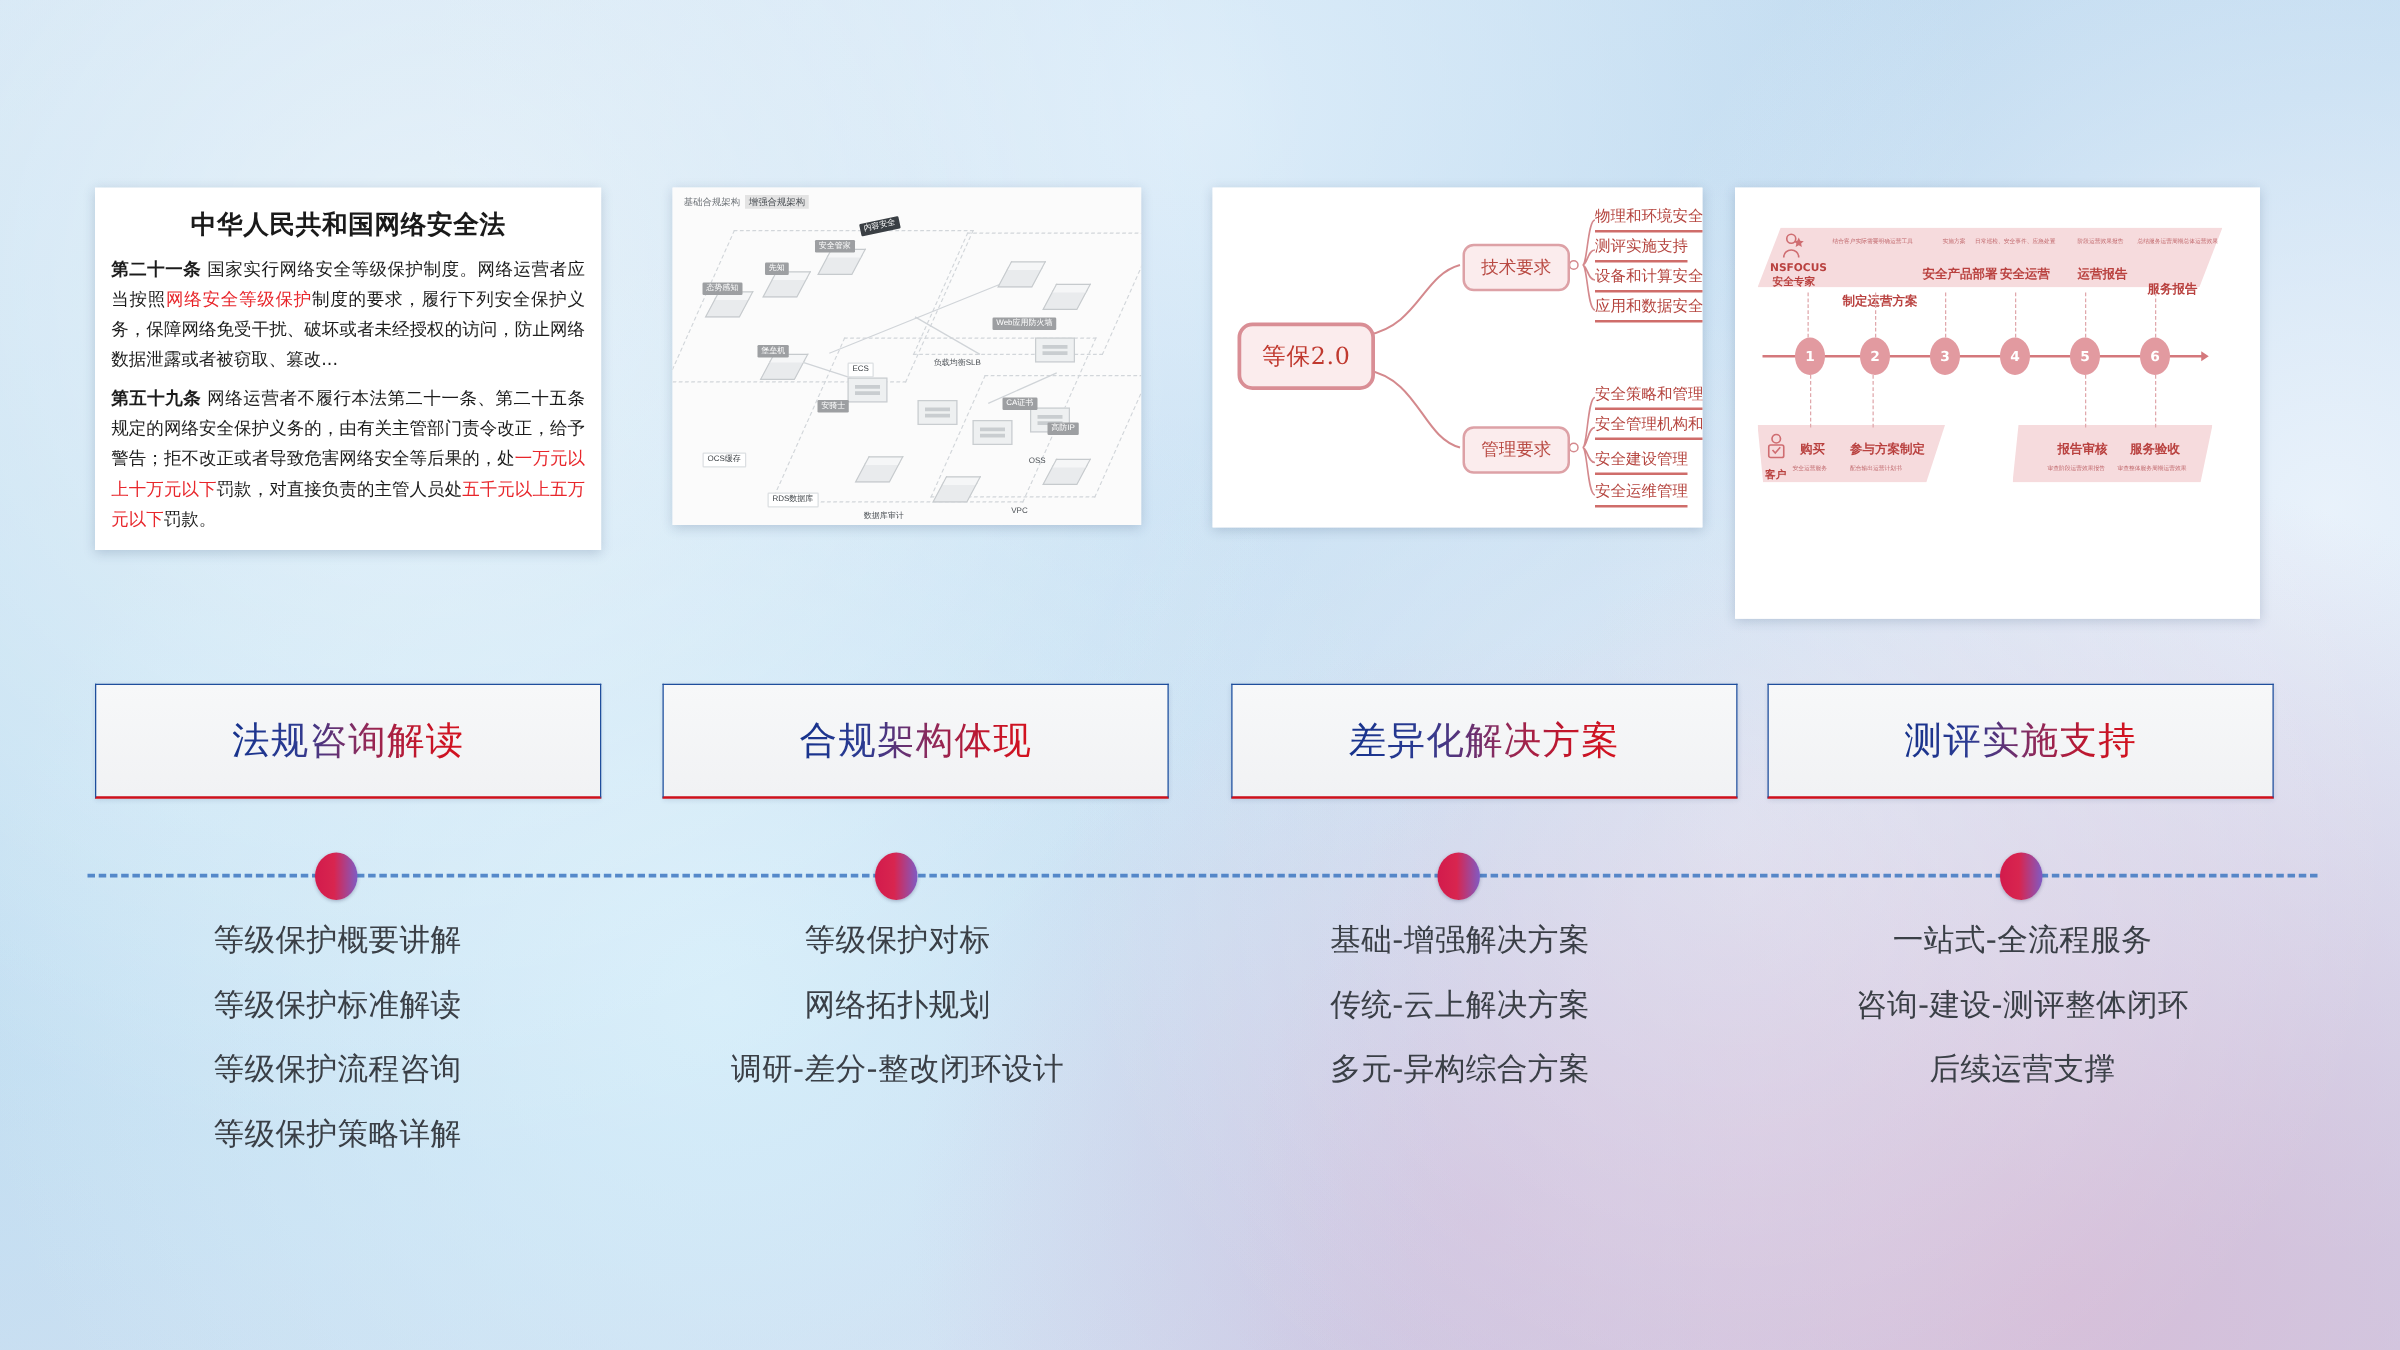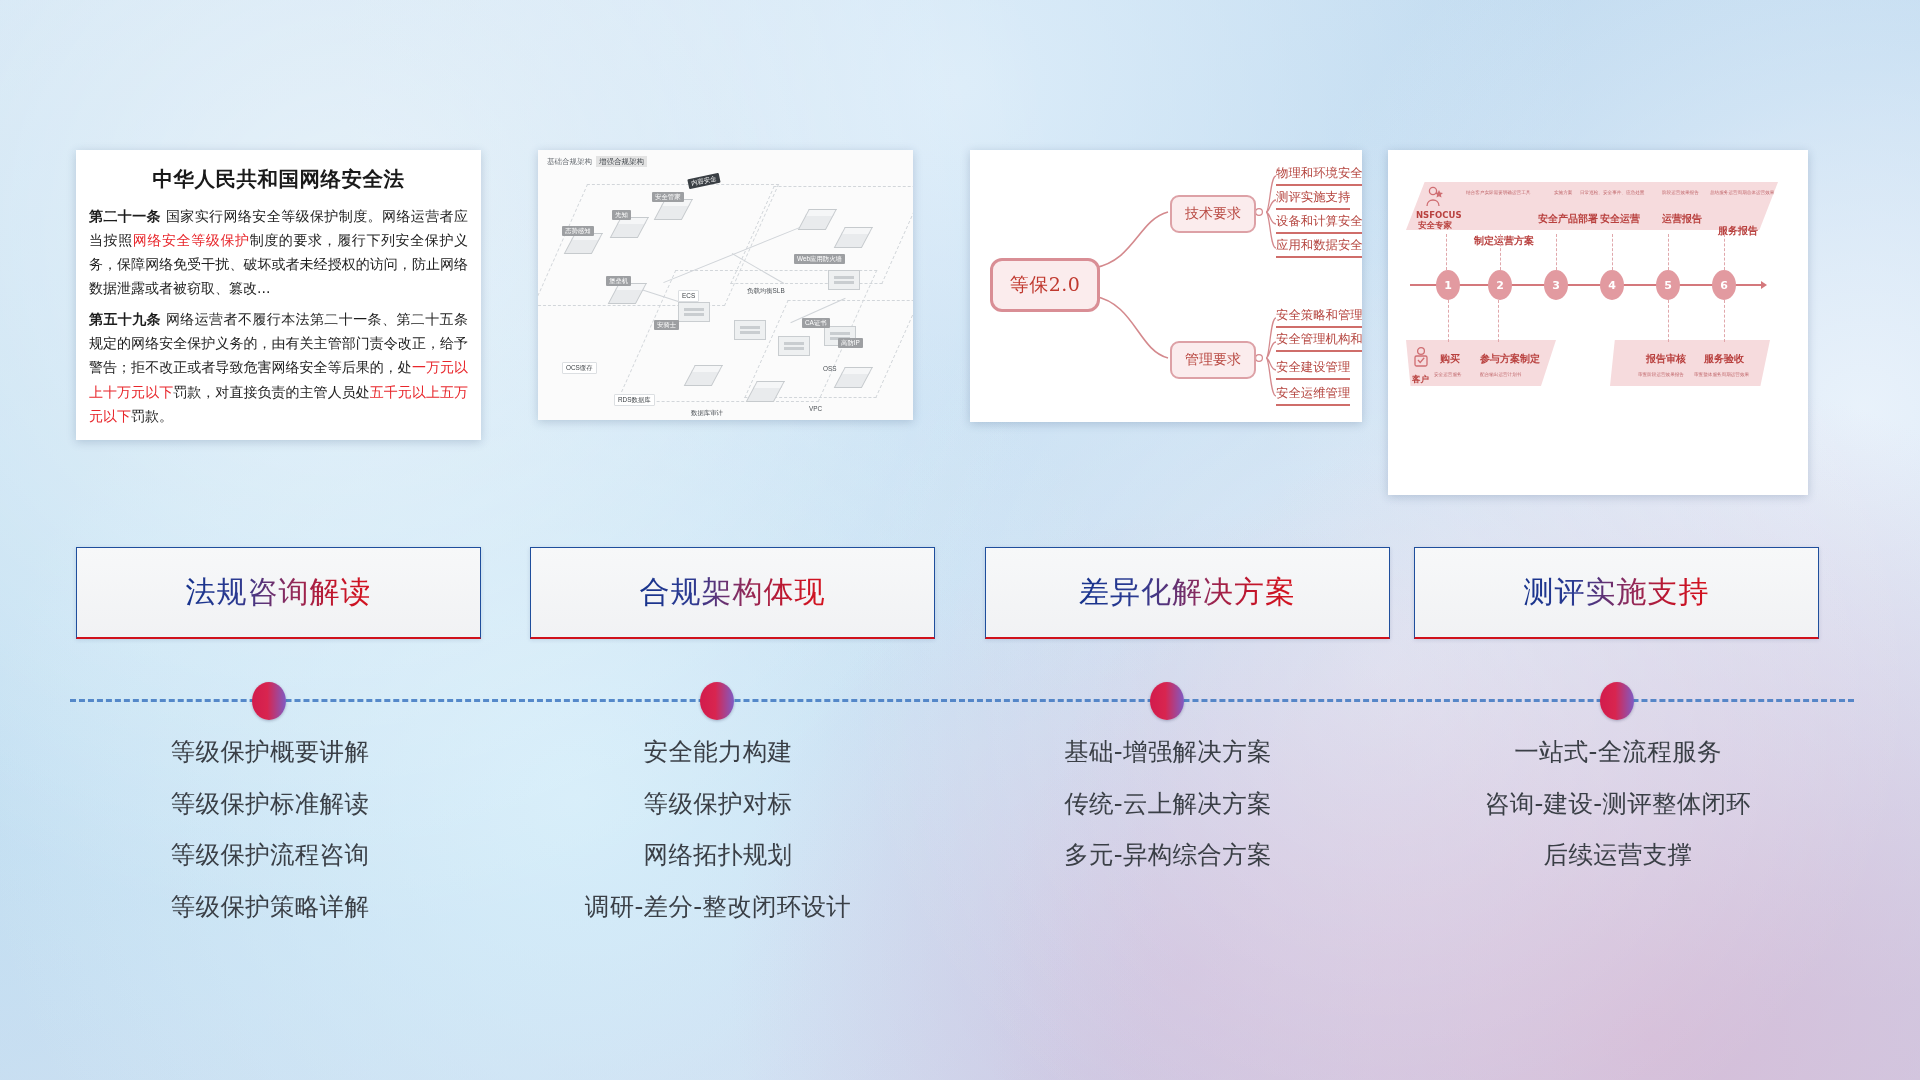--- a/index.html
+++ b/index.html
@@ -346,21 +346,20 @@
 </div>
 
 <div class="cols">
   <div class="col k1">
     <div>等级保护概要讲解</div>
     <div>等级保护标准解读</div>
     <div>等级保护流程咨询</div>
     <div>等级保护策略详解</div>
   </div>
   <div class="col k2">
-    <div>安全能力构建</div>
     <div>等级保护对标</div>
     <div>网络拓扑规划</div>
     <div>调研-差分-整改闭环设计</div>
   </div>
   <div class="col k3">
     <div>基础-增强解决方案</div>
     <div>传统-云上解决方案</div>
     <div>多元-异构综合方案</div>
   </div>
   <div class="col k4">

